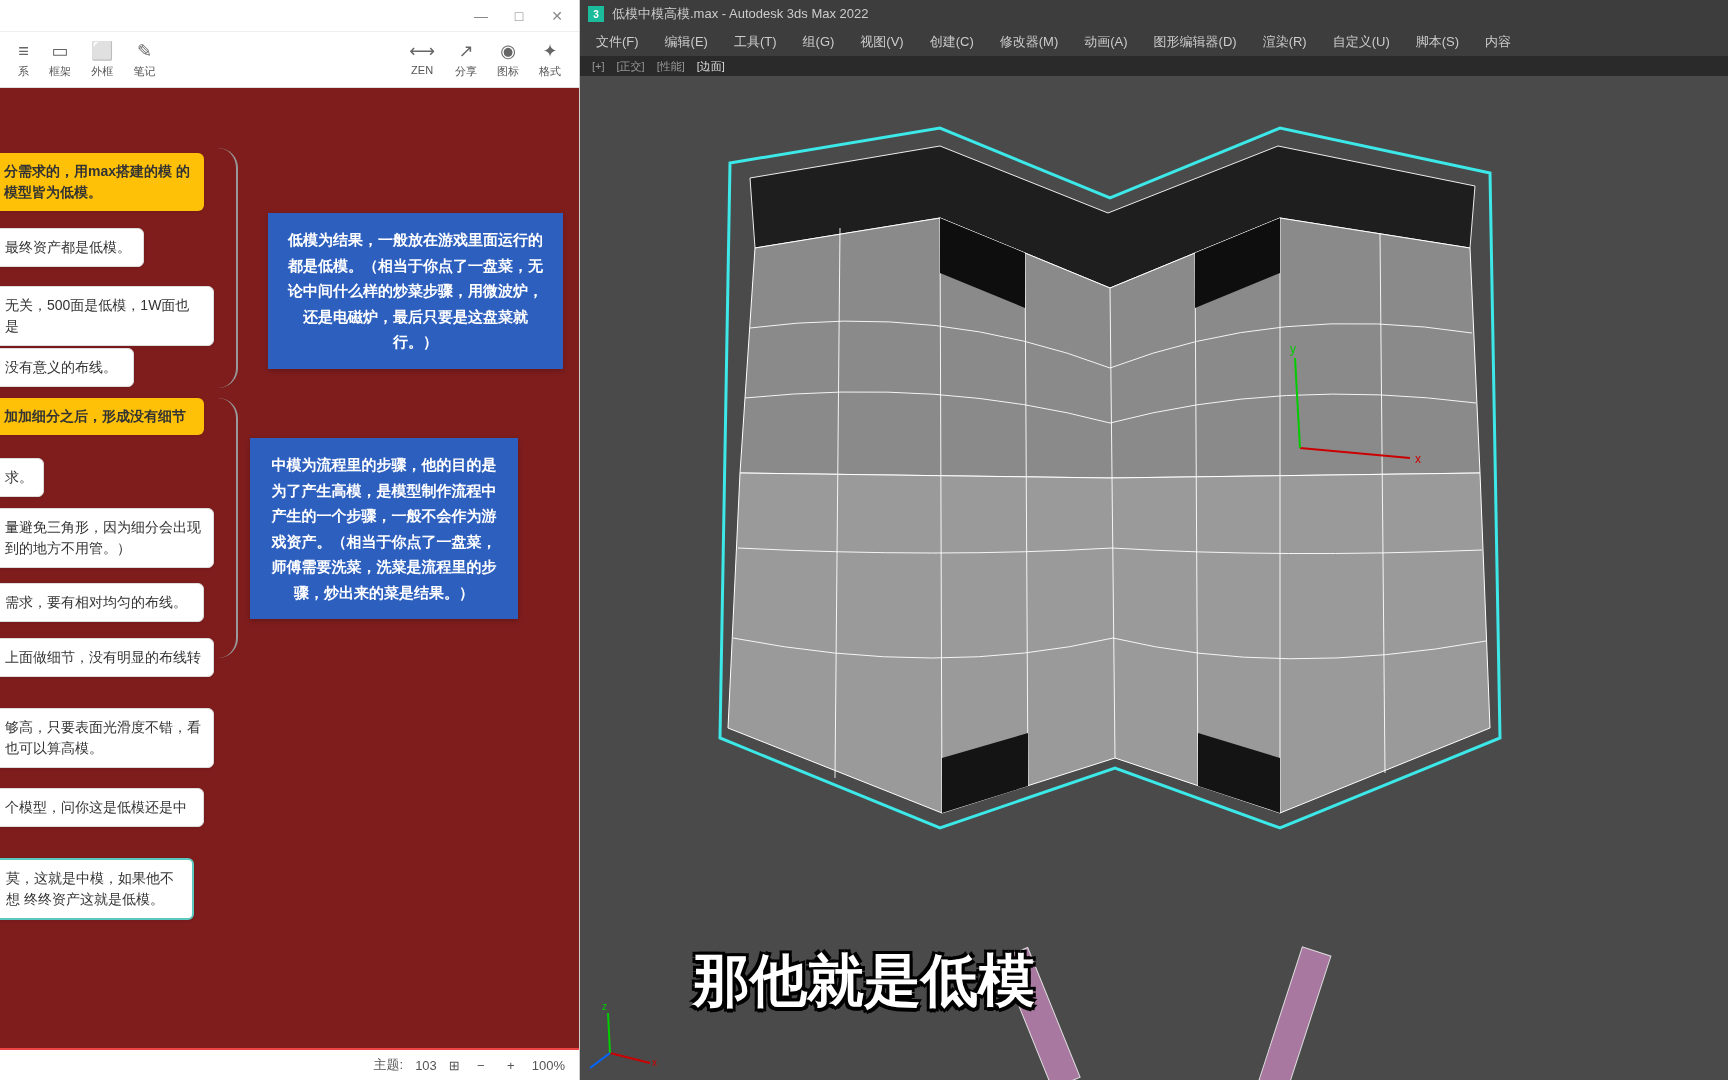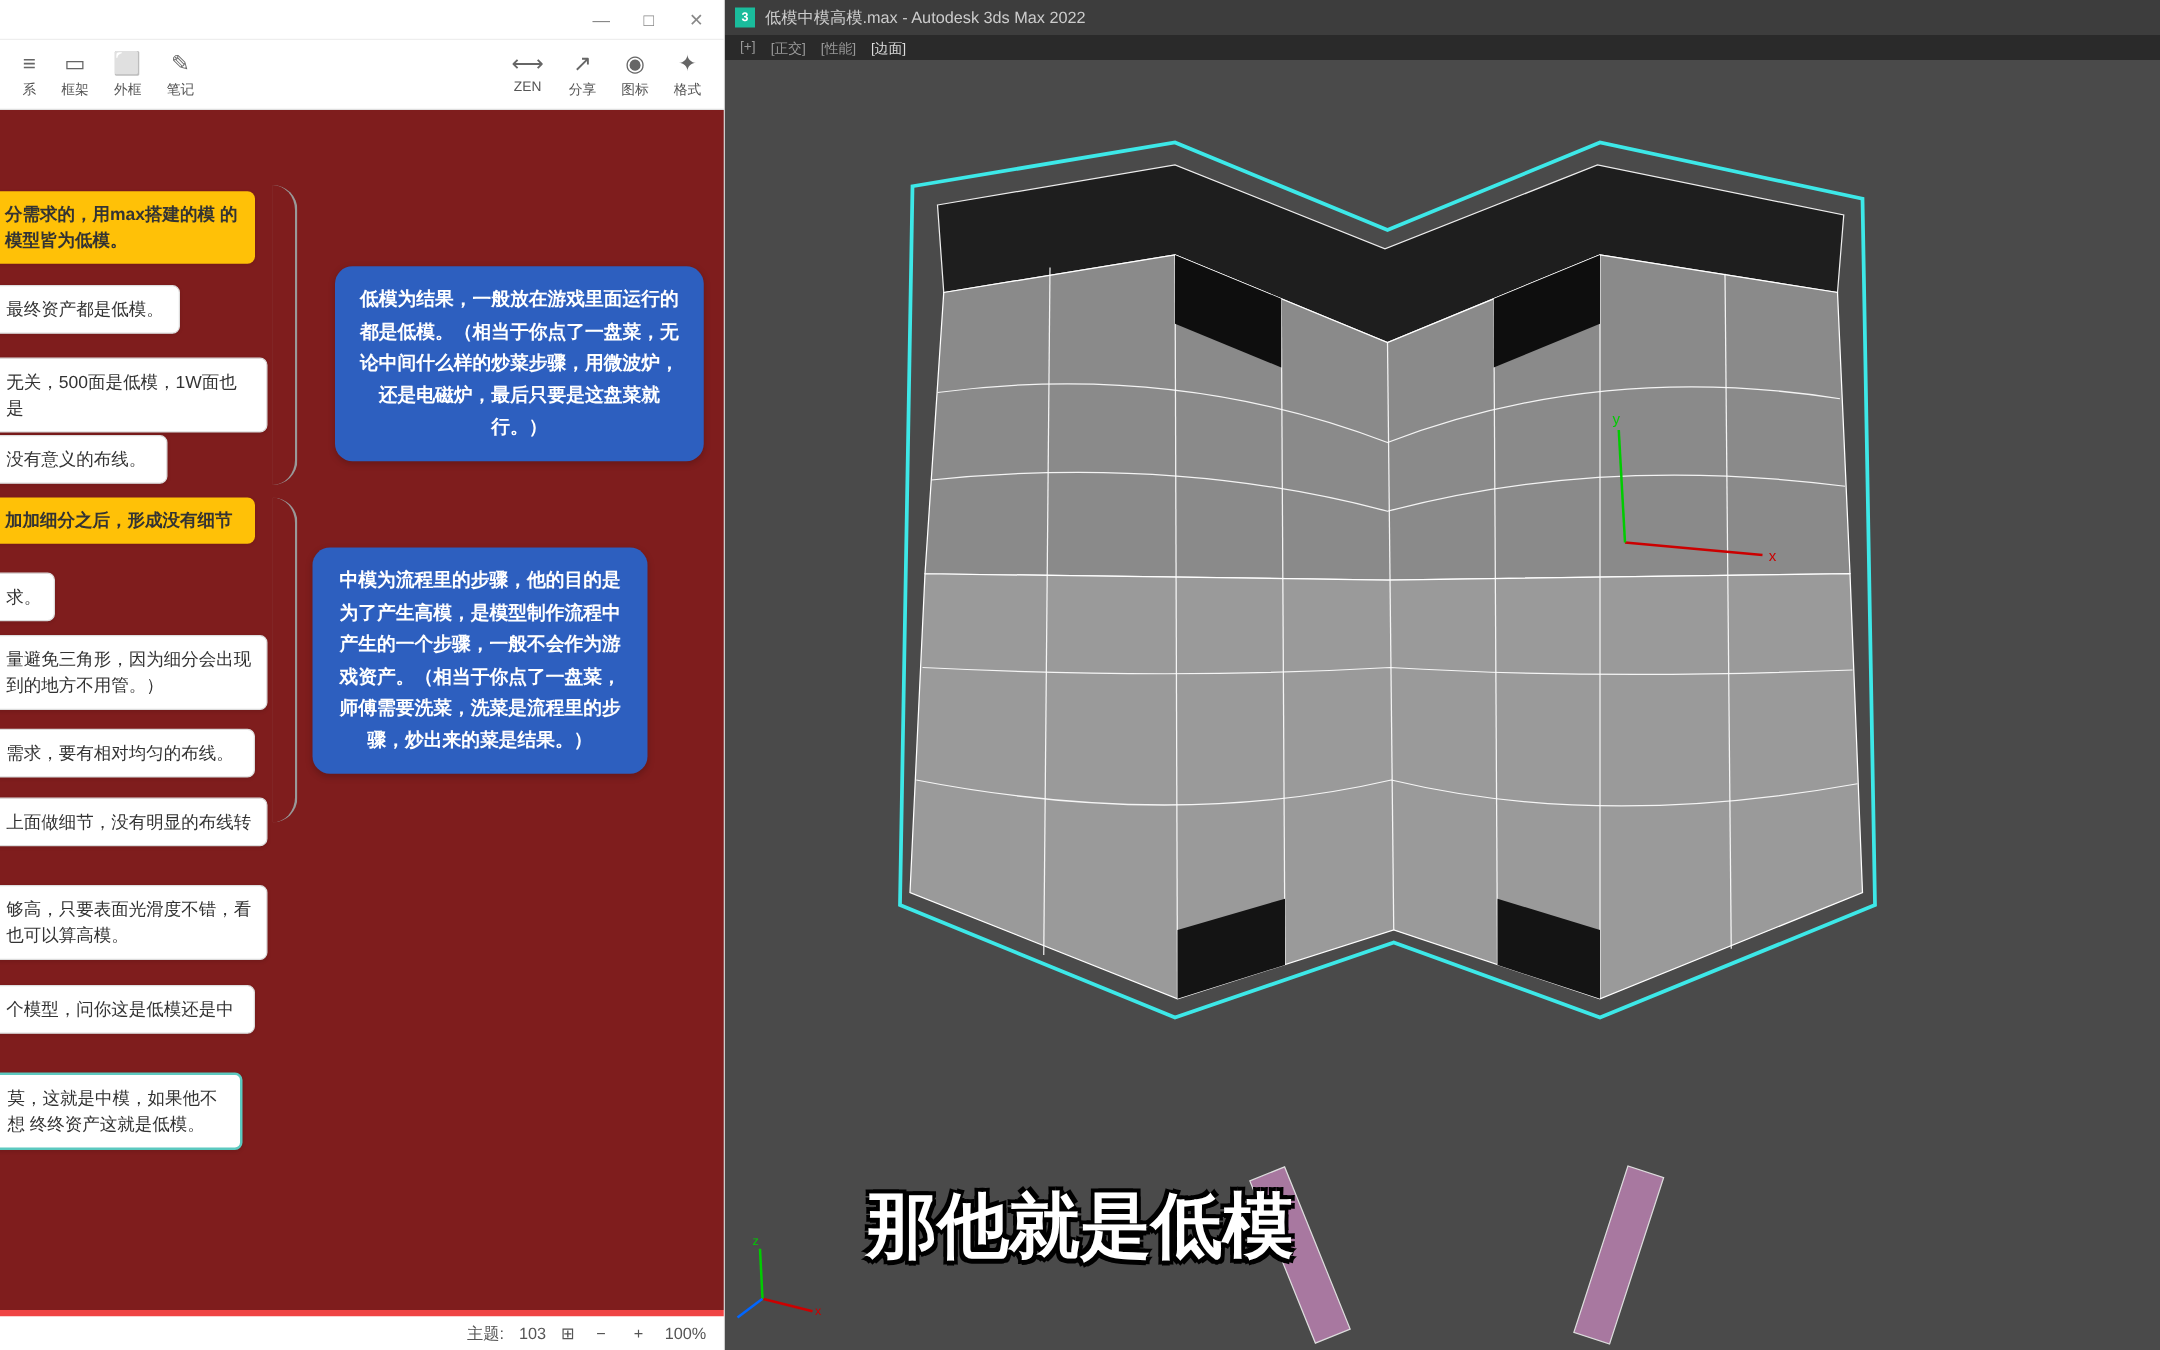--- a/index.html
+++ b/index.html
@@ -11,23 +11,23 @@
 .win-btn { width: 20px; text-align: center; cursor: default; }
 .left-toolbar { height: 56px; background: #fff; display: flex; align-items: center; padding: 0 8px; border-bottom: 1px solid #e0e0e0; }
 .tb-item { display: flex; flex-direction: column; align-items: center; gap: 2px; padding: 0 10px; font-size: 11px; color: #555; cursor: default; }
 .tb-icon { font-size: 18px; color: #666; height: 22px; display: flex; align-items: center; }
 .tb-spacer { flex: 1; }
 .left-canvas { flex: 1; position: relative; background: #7f1d1d; overflow: hidden; }
 .node { position: absolute; border-radius: 6px; padding: 8px 10px; font-size: 14px; line-height: 1.5; box-shadow: 0 1px 3px rgba(0,0,0,0.1); }
 .node-white { background: #fff; color: #333; border: 1px solid #ddd; }
 .node-yellow { background: #ffc107; color: #333; font-weight: bold; }
 .node-teal { background: #fff; color: #333; border: 2px solid #5cc9c0; }
-.blue-card { position: absolute; background: #2d5fbf; color: #fff; border-radius: 14px; padding: 14px 16px; font-size: 15px; font-weight: bold; line-height: 1.7; box-shadow: 0 2px 6px rgba(0,0,0,0.2); text-align: center; }
+.blue-card { position: absolute; background: #2d5fbf; color: #fff; border-radius: 0; padding: 14px 16px; font-size: 15px; font-weight: bold; line-height: 1.7; box-shadow: 0 2px 6px rgba(0,0,0,0.2); text-align: center; }
 .bracket { position: absolute; border-right: 2px solid #999; border-top-right-radius: 20px; border-bottom-right-radius: 20px; width: 20px; }
-.left-status { height: 32px; background: #fff; border-top: 5px solid #ef4444; display: flex; align-items: center; justify-content: flex-end; gap: 12px; padding: 0 14px; font-size: 13px; color: #555; }
+.left-status { height: 32px; background: #fff; border-top: 2px solid #ef4444; display: flex; align-items: center; justify-content: flex-end; gap: 12px; padding: 0 14px; font-size: 13px; color: #555; }
 .zoom-btn { width: 18px; text-align: center; cursor: default; }
 
 
 .right-panel { flex: 1; height: 100%; background: #444; display: flex; flex-direction: column; }
 .max-title { height: 28px; background: #3d3d3d; color: #ccc; font-size: 13px; display: flex; align-items: center; padding: 0 8px; }
 .max-icon { width: 16px; height: 16px; background: #1abc9c; margin-right: 8px; display: inline-flex; align-items: center; justify-content: center; font-size: 10px; color: #fff; font-weight: bold; }
 .max-menu { height: 28px; background: #3d3d3d; display: flex; align-items: center; padding: 0 4px; gap: 2px; }
 .menu-item { color: #ccc; font-size: 13px; padding: 3px 12px; cursor: default; }
 .max-tabs { height: 20px; background: #2a2a2a; color: #999; font-size: 11px; display: flex; align-items: center; padding: 0 8px; gap: 4px; }
 .tab { padding: 0 4px; }
@@ -118,20 +118,35 @@
     <span class="zoom-btn">+</span>
     <span>100%</span>
   </div>
 </div>
 
 <div class="right-panel">
   <div class="max-title">
     <span class="max-icon">3</span>
     <span>低模中模高模.max - Autodesk 3ds Max 2022</span>
   </div>
+  <div class="max-menu" id="max-menu">
+      <span class="menu-item">文件(F)</span>
+      <span class="menu-item">编辑(E)</span>
+      <span class="menu-item">工具(T)</span>
+      <span class="menu-item">组(G)</span>
+      <span class="menu-item">视图(V)</span>
+      <span class="menu-item">创建(C)</span>
+      <span class="menu-item">修改器(M)</span>
+      <span class="menu-item">动画(A)</span>
+      <span class="menu-item">图形编辑器(D)</span>
+      <span class="menu-item">渲染(R)</span>
+      <span class="menu-item">自定义(U)</span>
+      <span class="menu-item">脚本(S)</span>
+      <span class="menu-item">内容</span>
+    </div>
   <div class="max-tabs" id="max-tabs">
       <span class="tab">[+]</span>
       <span class="tab">[正交]</span>
       <span class="tab">[性能]</span>
       <span class="tab active">[边面]</span>
     </div>
   <div class="viewport">
     <svg viewBox="0 0 1148 1000">
 
       <polygon points="150,85 360,50 530,120 700,50 910,95 920,660 700,750 535,690 360,750 140,660" fill="none" stroke="#3de8e8" stroke-width="3"></polygon>

